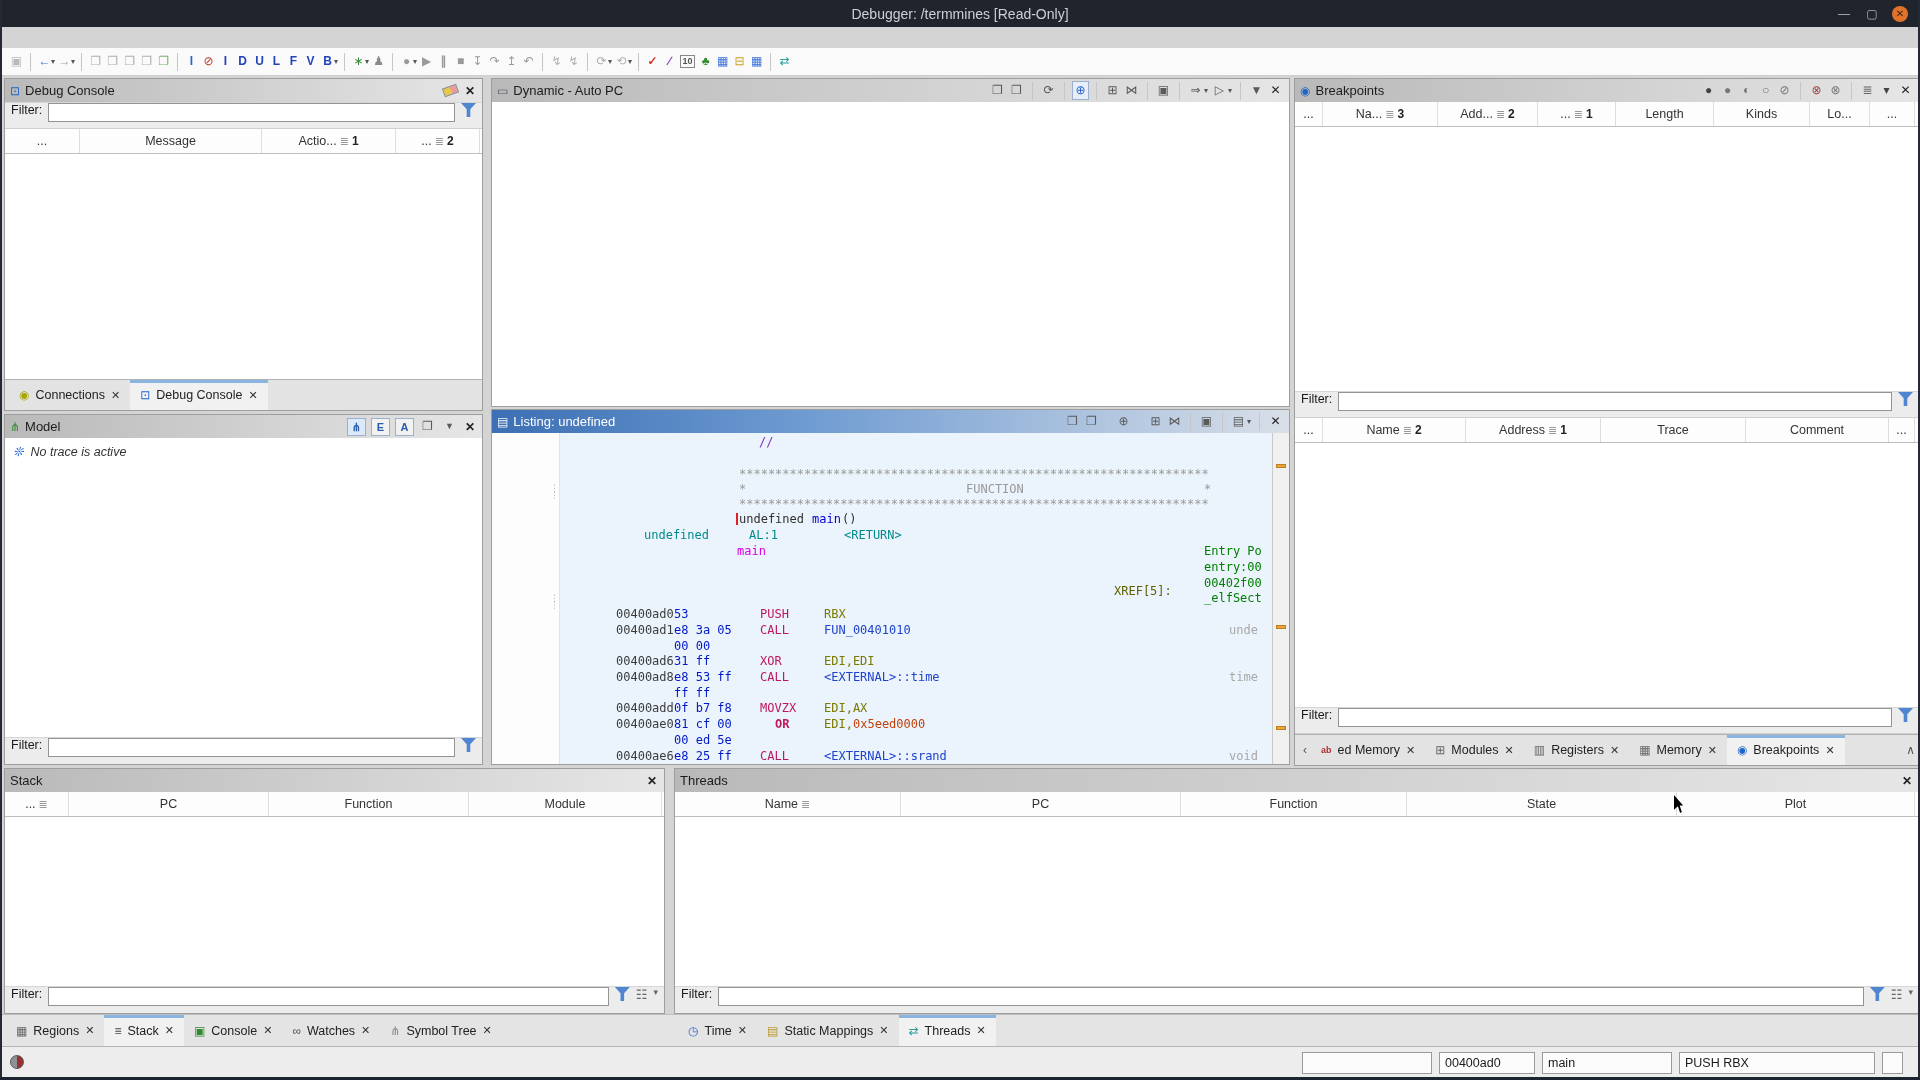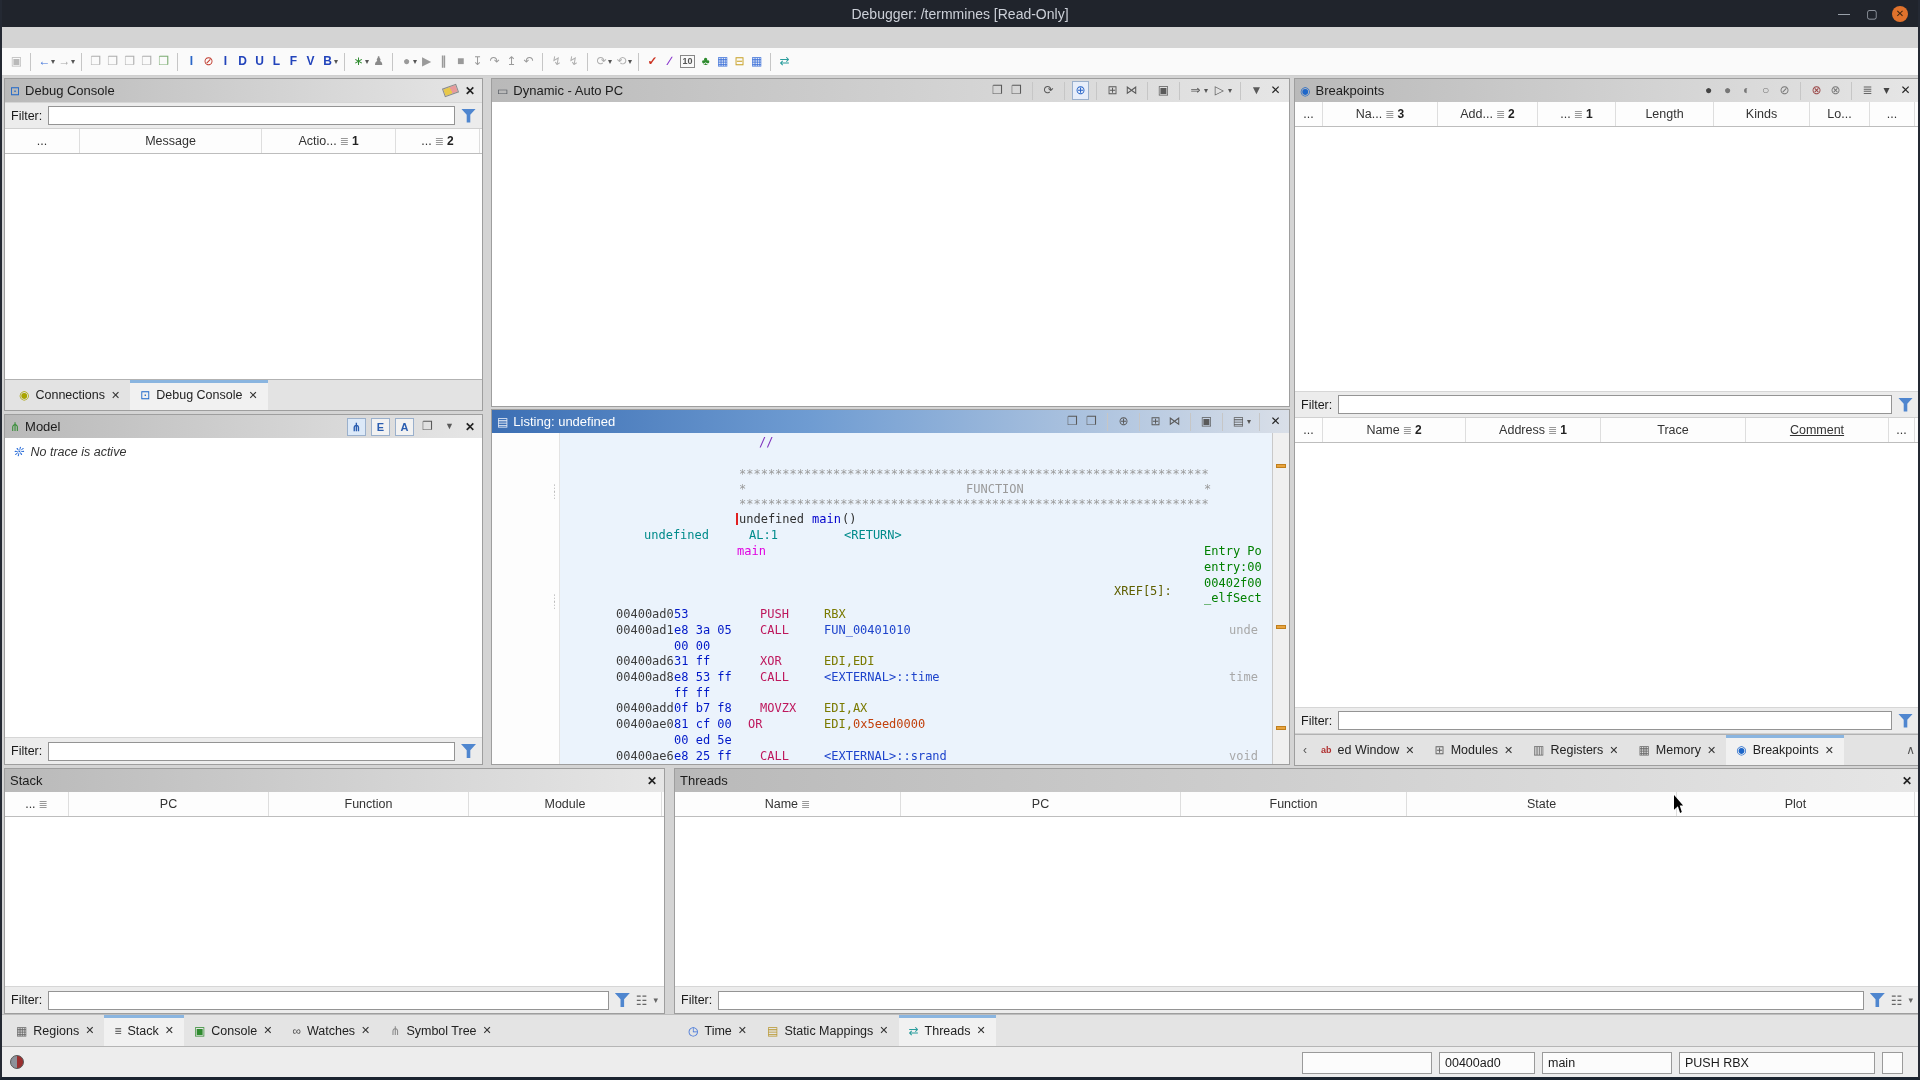--- a/index.html
+++ b/index.html
@@ -32,21 +32,21 @@
   .phead { height:23px; flex:none; background:linear-gradient(90deg,#b9b9b9,#e6e6e6);
     display:flex; align-items:center; gap:5px; padding:0 5px; font-size:13px; color:#1c1c1c; }
   .phead.active { background:linear-gradient(90deg,#3c6fb4 0%,#6f9cd2 40%,#d9dfe8 100%); color:#fff; }
   .picon { font-size:12px; }
   .sp { flex:1; }
   .hicon { color:#5a5a5a; font-size:12px; min-width:17px; text-align:center; line-height:17px; }
   .hicon.boxed { border:1px solid #9ab0cc; background:#e7eefa; }
   .phead.active .hicon { color:#444; }
   .pclose { color:#222; font-size:12px; font-weight:bold; padding:0 2px; }
   .frow { height:27px; flex:none; background:#ececec; border-bottom:1px solid #d0d0d0; border-top:1px solid #d6d6d6;
-    display:flex; align-items:center; gap:6px; padding:0 6px; font-size:12.5px; }
+    display:flex; gap:6px; padding:0 6px; font-size:12.5px; }
   .finput { flex:1; height:19px; background:#fff; border:1px solid #949494; font:12px "Liberation Sans",sans-serif; padding:0 3px; }
   .funnel { width:15px; height:14px; flex:none; background:#4f86cf; clip-path:polygon(0 0,100% 0,62% 45%,62% 100%,38% 100%,38% 45%); }
   .gearish { color:#666; font-size:13px; }
   .cols { flex:none; height:25px; display:flex; background:#fdfdfd; border-bottom:1px solid #bdbdbd; overflow:hidden; }
   .col { border-right:1px solid #dedede; display:flex; align-items:center; justify-content:center; gap:3px;
     font-size:12.5px; color:#333; flex:none; overflow:hidden; }
   .sorticon { color:#999; font-size:11px; }
   .sortnum { font-weight:bold; font-size:12px; color:#222; }
   .pbody { flex:1; background:#fff; overflow:hidden; position:relative; }
   .tabstrip { flex:none; height:31px; background:#e3e3e3; border-top:1px solid #b2b2b2;
@@ -332,21 +332,21 @@
           <span class="lrun r-mnem" style="left: 200px; top: 237px;">CALL</span>
           <span class="lrun r-fn" style="left: 264px; top: 237px;">&lt;EXTERNAL&gt;::time</span>
           <span class="lrun r-gcmt" style="left: 669px; top: 237px;">time</span>
           <span class="lrun r-bytes" style="left: 114px; top: 253px;">ff ff</span>
           <span class="lrun r-addr" style="left: 56px; top: 268px;">00400add</span>
           <span class="lrun r-bytes" style="left: 114px; top: 268px;">0f b7 f8</span>
           <span class="lrun r-mnem" style="left: 200px; top: 268px;">MOVZX</span>
           <span class="lrun r-reg" style="left: 264px; top: 268px;">EDI,AX</span>
           <span class="lrun r-addr" style="left: 56px; top: 284px;">00400ae0</span>
           <span class="lrun r-bytes" style="left: 114px; top: 284px;">81 cf 00</span>
-          <span class="lrun r-mnem" style="left: 188px; top: 284px;">OR</span>
+          <span class="lrun r-mnem" style="left: 215px; top: 284px; font-weight: bold;">OR</span>
           <span class="lrun r-reg" style="left: 264px; top: 284px;">EDI,</span>
           <span class="lrun r-num" style="left: 293px; top: 284px;">0x5eed0000</span>
           <span class="lrun r-bytes" style="left: 114px; top: 300px;">00 ed 5e</span>
           <span class="lrun r-addr" style="left: 56px; top: 316px;">00400ae6</span>
           <span class="lrun r-bytes" style="left: 114px; top: 316px;">e8 25 ff</span>
           <span class="lrun r-mnem" style="left: 200px; top: 316px;">CALL</span>
           <span class="lrun r-fn" style="left: 264px; top: 316px;">&lt;EXTERNAL&gt;::srand</span>
           <span class="lrun r-gcmt" style="left: 669px; top: 316px;">void</span>
           <div class="lcursor" style="left: 176px; top: 80px;"></div>
         </div>
@@ -426,39 +426,39 @@
           <span class="sortnum">2</span>
         </div>
         <div class="col" style="width: 135px;">
           <span>Address</span>
           <span class="sorticon">≣</span>
           <span class="sortnum">1</span>
         </div>
         <div class="col" style="width: 145px;">
           <span>Trace</span>
         </div>
-        <div class="col" style="width: 143px; text-decoration: underline;">
+        <div class="col" style="width: 143px;">
           <span>Comment</span>
         </div>
         <div class="col" style="width: 26px;">
           <span>...</span>
         </div>
       </div>
     <div class="pbody"></div>
     <div class="frow">
       <span>Filter:</span>
       <input class="finput" style="">
       <span class="funnel"></span>
     </div>
     <div class="tabstrip">
       <span class="tsbtn">‹</span>
       <span id="bp-tabs" style="display:flex;align-items:stretch">
           <div class="tab">
             <span class="tabicon tiny" style="color: rgb(176, 48, 48);">ab</span>
-            <span>ed Window</span>
+            <span>ed Memory</span>
             <span class="tclose">✕</span>
           </div>
           <div class="tab">
             <span class="tabicon" style="color: rgb(102, 102, 102);">⊞</span>
             <span>Modules</span>
             <span class="tclose">✕</span>
           </div>
           <div class="tab">
             <span class="tabicon" style="color: rgb(102, 102, 102);">▥</span>
             <span>Registers</span>

